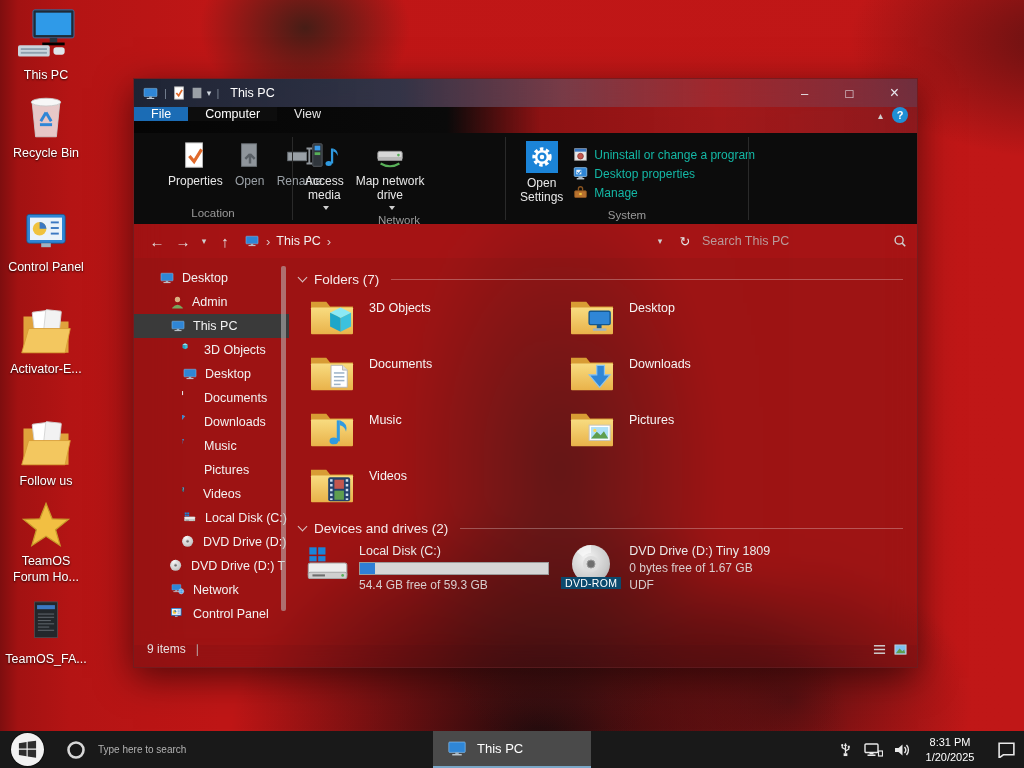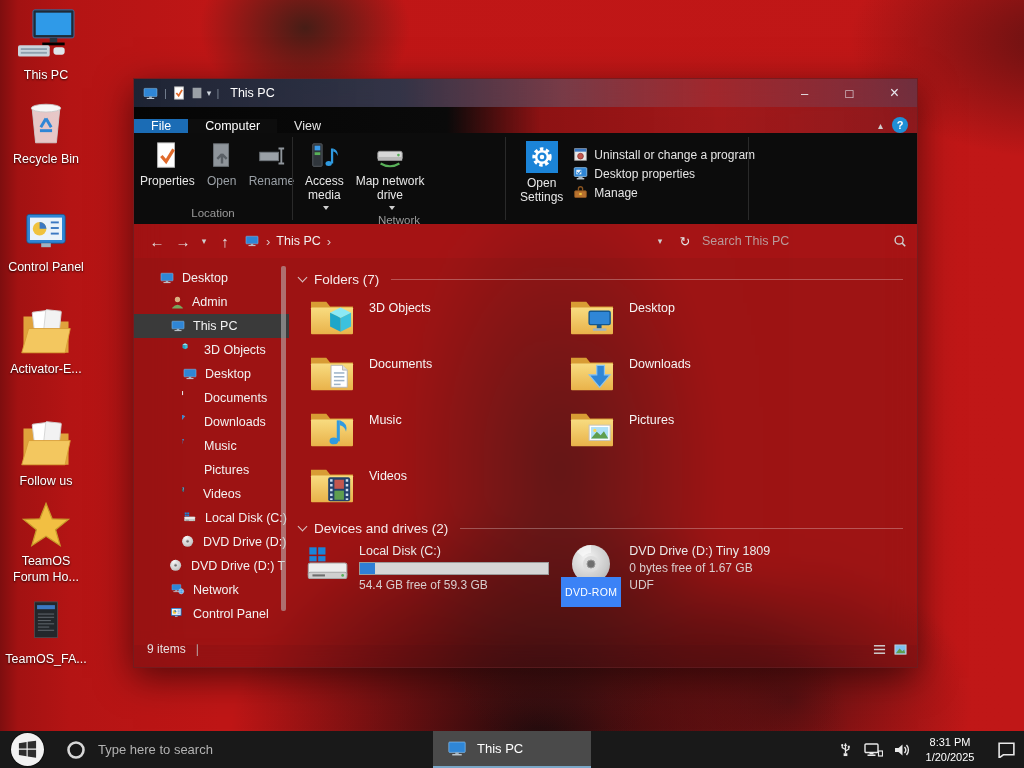--- a/index.html
+++ b/index.html
@@ -34,41 +34,41 @@
     padding:0 0 0 8px; font-size:12px;
   }
   .titlebar .sep { color:#7c8796; margin:0 5px; font-size:11px; }
   .title-text { margin-left:6px; color:#fff; font-size:12.5px; }
   .caption-btns { margin-left:auto; display:flex; height:100%; }
   .cap { width:45px; height:100%; display:flex; align-items:center; justify-content:center; color:#e8e8ee; font-size:13px; cursor:default; }
   .cap.close { font-size:16px; }
   .qat-caret { color:#cfd6de; font-size:9px; margin-left:3px; }
   
   .tabrow {
-    height:26px; flex:0 0 auto; display:flex; align-items:flex-end; font-size:12.5px;
+    height:26px; flex:0 0 auto; display:flex; align-items:flex-start; font-size:12.5px;
     background:linear-gradient(90deg, #050505 0%, #0a0a0a 40%, rgba(46,12,14,.35) 52%, rgba(92,30,34,.30) 75%, rgba(60,30,40,.38) 100%);
   }
   .tab { padding:0 17px; display:flex; align-items:center; color:#e6e6e6; }
   .tab.file { background:#1b6cb5; color:#fff; }
   .tab.active { background:#0d0d0d; color:#fff; }
   .tabrow-right { margin-left:auto; display:flex; align-items:center; gap:9px; padding-right:9px; }
   .collapse-chevron { color:#cfcfcf; font-size:10px; }
   .help-btn { width:16px; height:16px; border-radius:50%; background:#1f8fd6; color:#fff; font-size:11px; font-weight:bold; display:flex; align-items:center; justify-content:center; }
   
   .ribbon { height:91px; flex:0 0 auto; background:#0c0c0c; display:flex; align-items:stretch; font-size:12px; }
   .rgroup { display:flex; flex-direction:column; }
-  .rbuttons { flex:1; display:flex; align-items:flex-start; padding-top:6px; }
+  .rbuttons { flex:1; display:flex; align-items:flex-start; padding-top:6px;padding-left:28px; }
   .rgrouplabel { height:19px; text-align:center; color:#9a9a9a; font-size:11.5px; line-height:17px; }
   .rsep { width:1px; background:#2a2a2a; margin:4px 0; }
   .bigbtn { display:flex; flex-direction:column; align-items:center; padding:2px 6px; gap:3px; text-align:center; line-height:1.2; color:#e8e8e8; }
   .bigbtn.dim { color:#9aa0a6; }
   .bigbtn .blabel { font-size:12px; white-space:pre-line; }
   .caret-d { display:inline-block; width:0; height:0; border-left:3.5px solid transparent; border-right:3.5px solid transparent; border-top:4px solid #cfcfcf; margin-left:3px; vertical-align:2px; }
   .smallstack { display:flex; flex-direction:column; justify-content:flex-start; gap:4px; padding:8px 10px 0 4px; }
-  .smallbtn { display:flex; align-items:center; gap:6px; color:#e5e5e5; font-size:12px; white-space:nowrap; }
+  .smallbtn { display:flex; align-items:center; gap:6px; color:#14b8a6; font-size:12px; white-space:nowrap; }
   
   .addressbar { height:34px; flex:0 0 auto; display:flex; align-items:center; background:rgba(28,8,10,.16); padding:0 10px 0 10px; }
   .navglyph { color:#e3e3e3; font-size:15px; width:26px; text-align:center; }
   .navglyph.small { font-size:9px; width:16px; color:#cfcfcf; }
   .crumb { display:flex; align-items:center; gap:6px; margin-left:6px; color:#f0f0f0; font-size:12.5px; flex:1; }
   .crumb .chev { color:#d8c6c6; font-size:13px; }
   .search-zone { display:flex; align-items:center; gap:8px; width:255px; }
   .search-input { background:transparent; border:none; outline:none; color:#e8e8e8; font-size:12.5px; flex:1; font-family:"Liberation Sans",sans-serif; }
   .search-input::placeholder { color:#b99a9a; }
   
@@ -88,30 +88,30 @@
   .tiles { display:grid; grid-template-columns:260px 260px; grid-auto-rows:56px; margin-left:10px; }
   .tile { display:flex; align-items:flex-start; gap:14px; padding-top:2px; }
   .tile .tname { font-size:12.5px; color:#f5f5f5; padding-top:6px; }
   .dtiles { display:grid; grid-template-columns:260px 300px; margin-left:2px; margin-top:2px; }
   .dtile { display:flex; gap:8px; }
   .dinfo { display:flex; flex-direction:column; gap:3px; padding-top:2px; font-size:12.5px; }
   .bar { width:190px; height:13px; background:#d6d6d6; border:1px solid #9b9b9b; margin-top:1px; }
   .bar-fill { height:100%; background:#2f7fd6; }
   .freetext { color:#d8cdcd; font-size:12px; }
   .dvd-col { display:flex; flex-direction:column; align-items:center; gap:1px; }
-  .dvd-badge { background:#3b82f6; color:#fff; font-size:10.5px; padding:9px 4px; letter-spacing:.3px; }
+  .dvd-badge { background:#0c4a6e; color:#fff; font-size:10.5px; padding:0 4px; letter-spacing:.3px; }
   
   .statusbar { height:22px; flex:0 0 auto; display:flex; align-items:center; background:rgba(26,8,10,.25); padding:0 10px 14px 13px; font-size:12px; color:#e8e0e0; }
   .status-div { color:#b9a8a8; margin-left:10px; }
   .view-btns { margin-left:auto; display:flex; gap:8px; align-items:center; }
   
   .taskbar { position:absolute; left:0; bottom:0; width:1024px; height:37px; background:#191919; display:flex; align-items:center; z-index:50; }
   .start-orb { width:33px; height:33px; border-radius:50%; background:#f2f2f2; margin-left:11px; display:flex; align-items:center; justify-content:center; box-shadow:0 0 0 1px rgba(0,0,0,.4); }
   .tb-search { display:flex; align-items:center; gap:12px; margin-left:22px; width:330px; }
-  .tb-search input { background:transparent; border:none; outline:none; font-size:13px; color:#a16207; width:240px; font-family:"Liberation Sans",sans-serif; }
+  .tb-search input { background:transparent; border:none; outline:none; font-size:10px; color:#a16207; width:240px; font-family:"Liberation Sans",sans-serif; }
   .tb-search input::placeholder { color:#b2b2b2; }
   .tb-app { position:absolute; left:433px; top:0; height:37px; width:158px; background:#4a4a4a; display:flex; align-items:center; gap:9px; padding-left:13px; font-size:13px; color:#fff; border-bottom:2px solid #7aa7c7; }
   .tray { position:absolute; right:8px; top:0; height:37px; display:flex; align-items:center; gap:10px; }
   .clock { text-align:center; font-size:11px; line-height:1.3; color:#fff; width:58px; }
   .trayicon { display:flex; align-items:center; }
 </style>
 </head>
 <body>
 
 <svg width="0" height="0" style="position:absolute">
@@ -388,21 +388,21 @@
     </symbol>
   </defs>
 </svg>
 
 <div class="di" style="top:8px">
   <svg width="62" height="56">
       <use href="#s-pcdesk"></use>
     </svg>
   <div class="lbl">This PC</div>
 </div>
-<div class="di" style="top:96px">
+<div class="di" style="top:90px">
   <svg width="56" height="52">
       <use href="#s-recycle"></use>
     </svg>
   <div class="lbl">Recycle Bin</div>
 </div>
 <div class="di" style="top:208px">
   <svg width="52" height="48">
       <use href="#s-cpl"></use>
     </svg>
   <div class="lbl">Control Panel</div>
@@ -540,20 +540,21 @@
             <span>Desktop properties</span>
           </div>
           <div class="smallbtn">
             <svg width="15" height="15">
                 <use href="#i-manage"></use>
               </svg>
             <span>Manage</span>
           </div>
         </div>
       </div>
+      <div class="rgrouplabel">System</div>
     </div>
     <div class="rsep"></div>
   </div>
 
   <div class="addressbar">
     <span class="navglyph">←</span>
     <span class="navglyph">→</span>
     <span class="navglyph small">▾</span>
     <span class="navglyph">↑</span>
     <div class="crumb">

